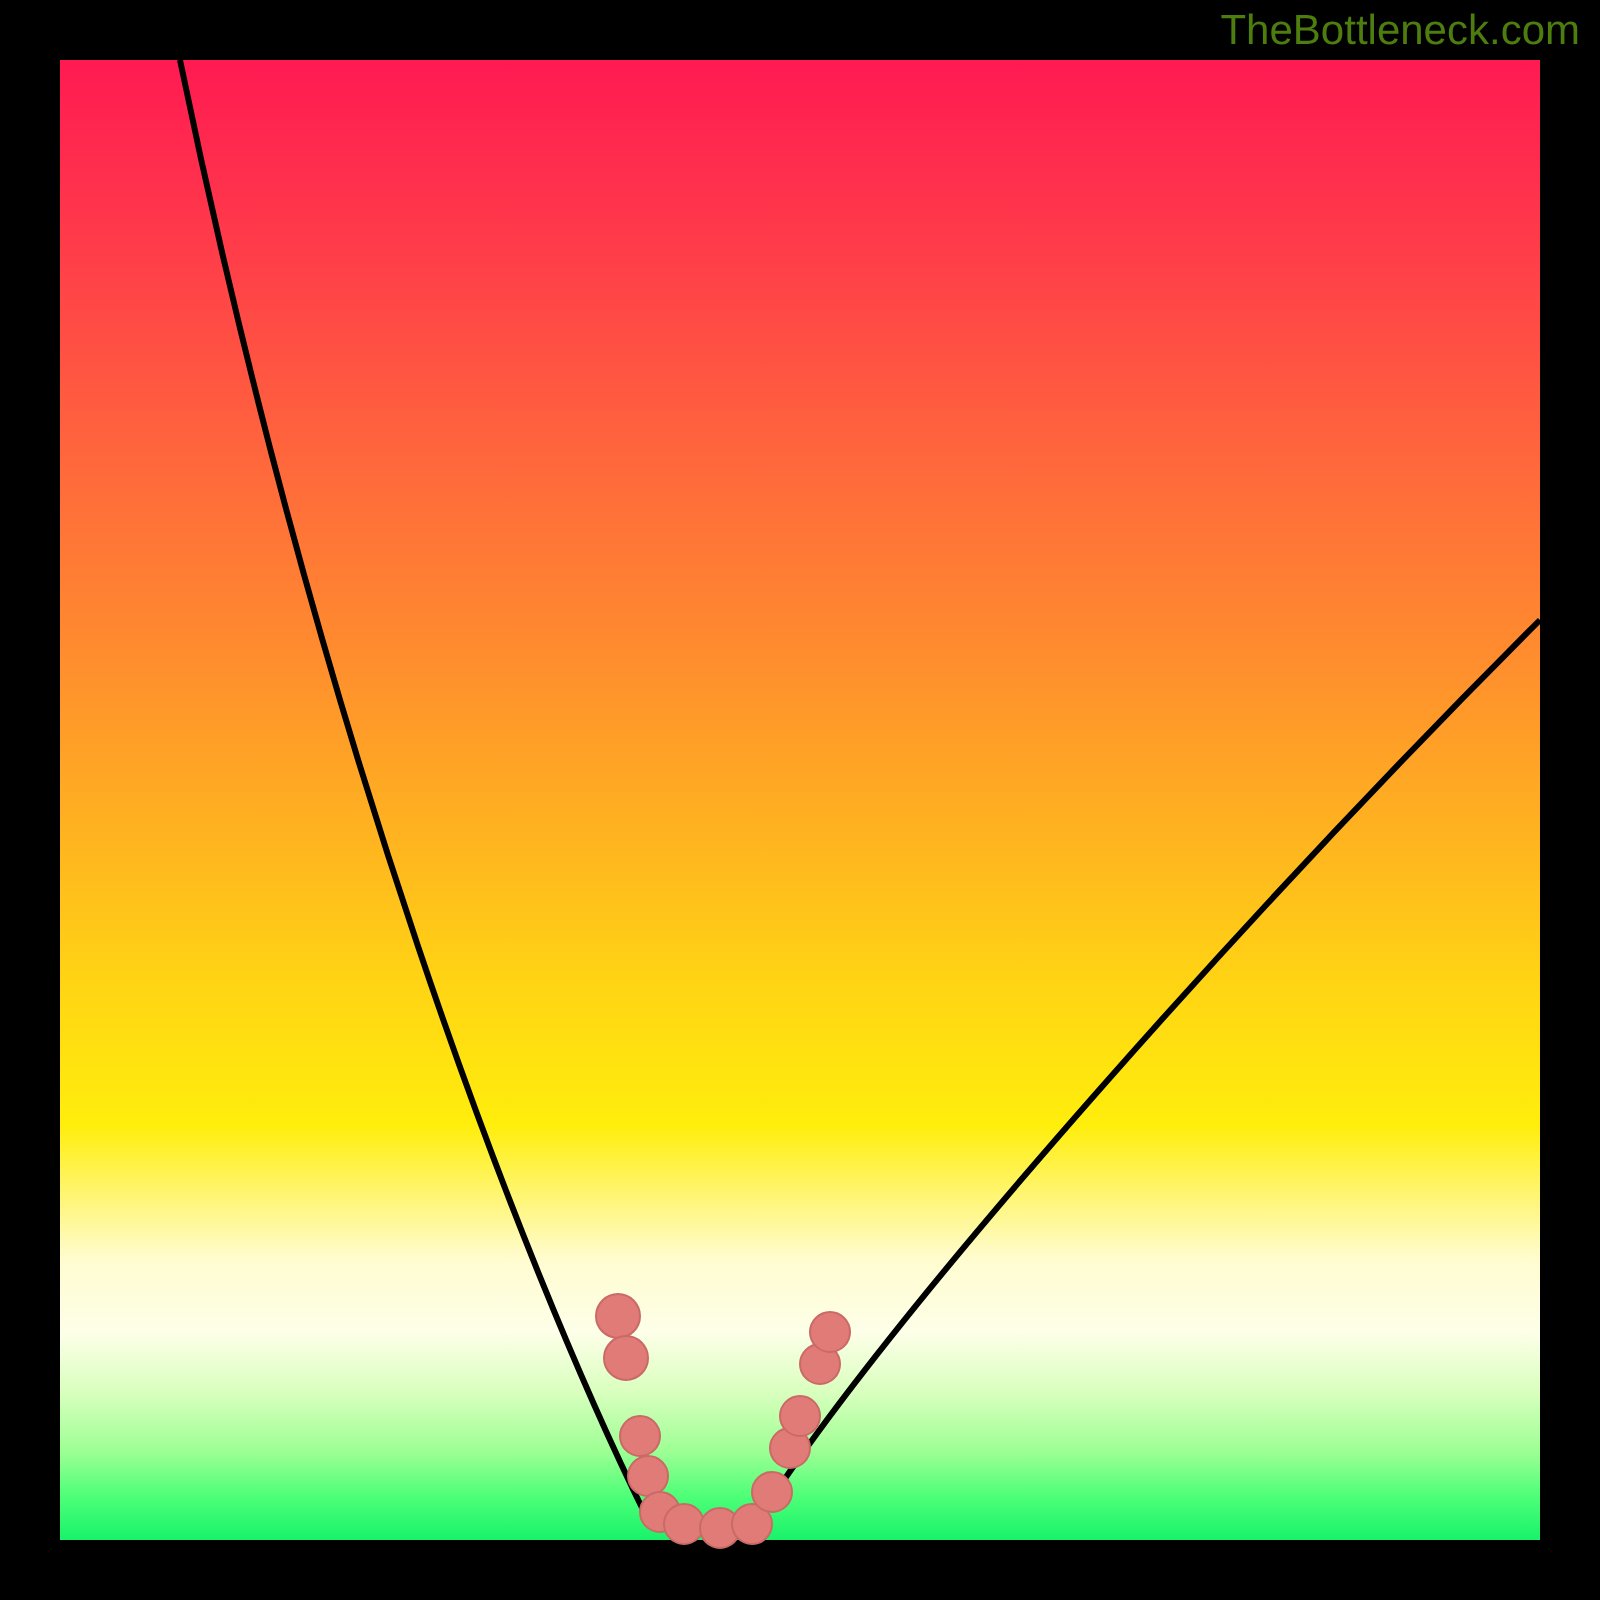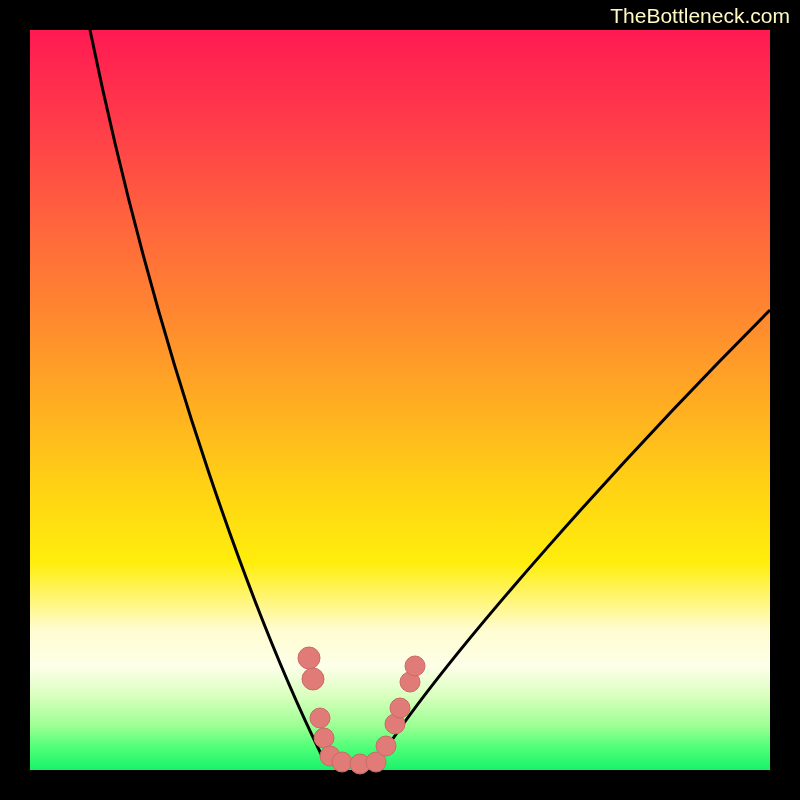--- a/index.html
+++ b/index.html
@@ -39,21 +39,21 @@
       #d9ffbe 90%,
       #9dff94 94%,
       #4fff78 97%,
       #18f26a 100%
     );
   }
   .watermark {
     position: absolute;
     top: 4px;
     right: 10px;
-    color: #fef9c3;
+    color: #4d7c0f;
     font-size: 21px;
     font-weight: 500;
     letter-spacing: 0px;
     user-select: none;
   }
   svg.curve {
     position: absolute;
     left: 0;
     top: 0;
     width: 740px;

